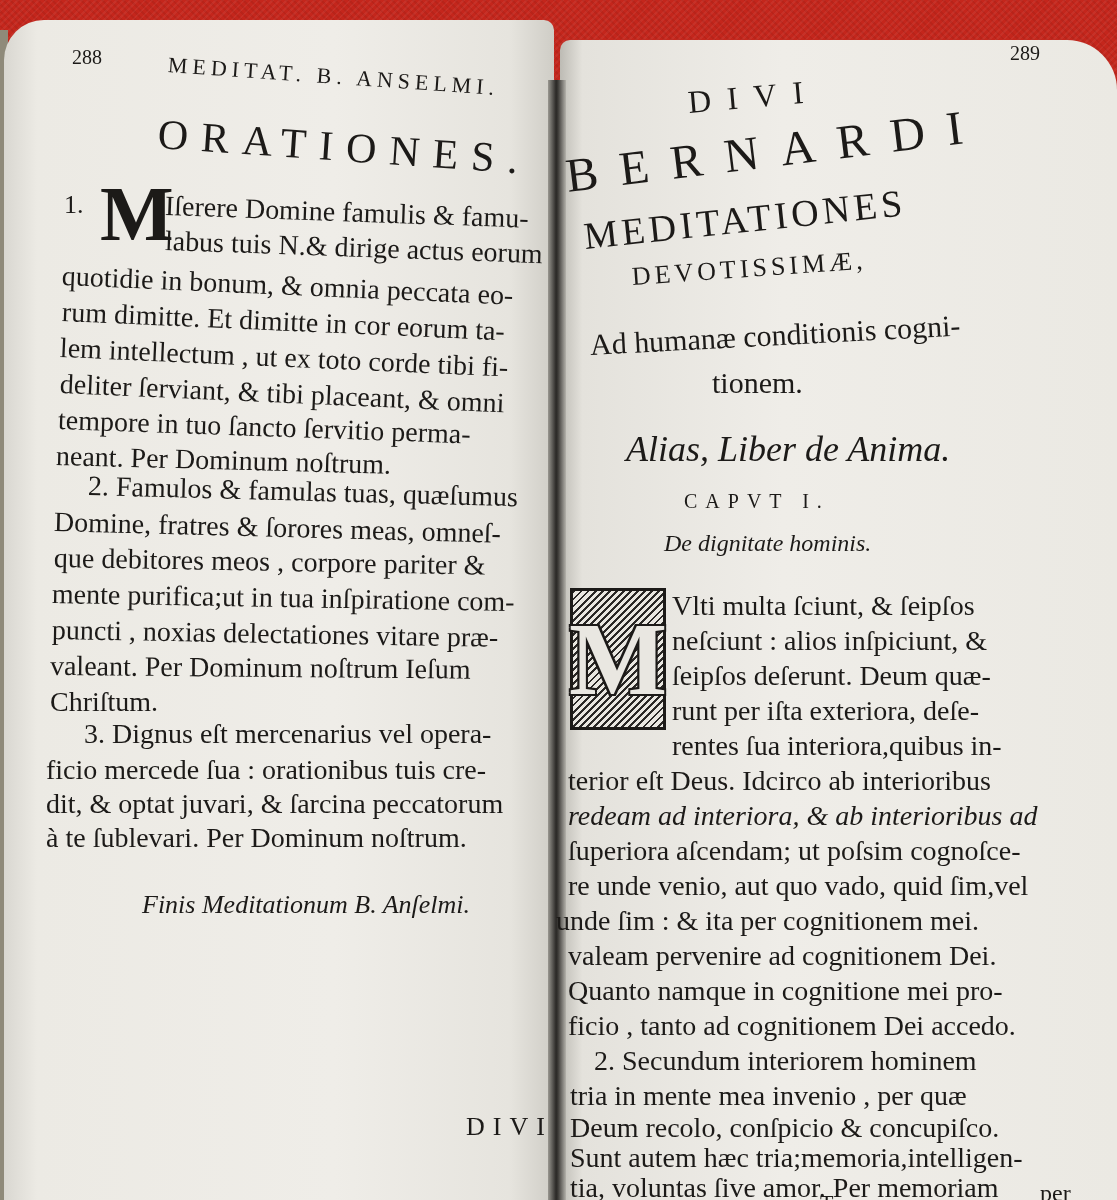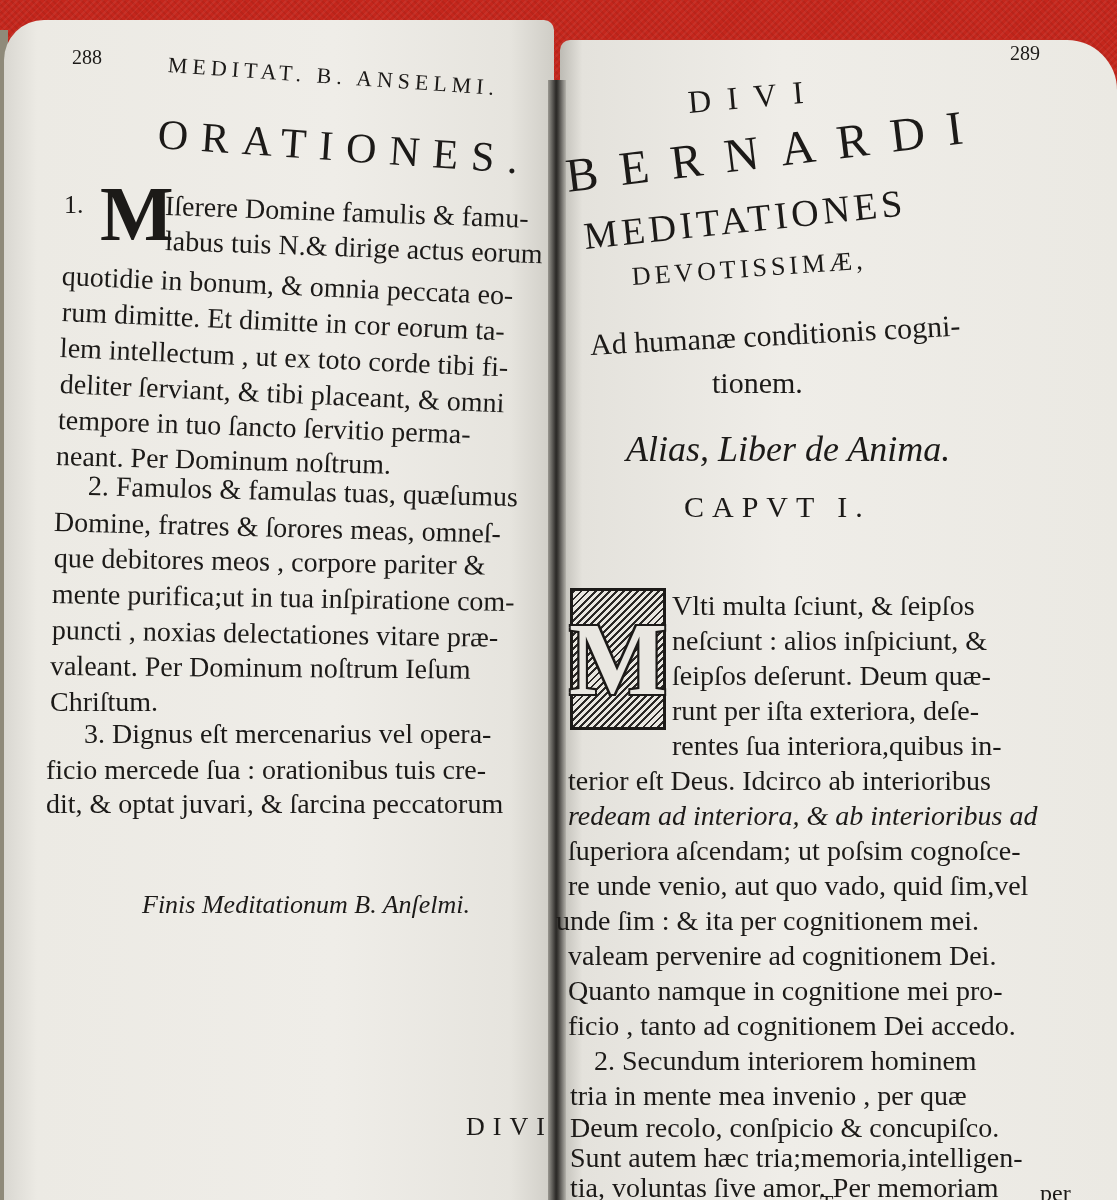--- a/index.html
+++ b/index.html
@@ -65,37 +65,39 @@
   <div class="line" style="left:54px;top:506px;transform:rotate(1.5deg);transform-origin:left;">Domine, fratres &amp; ſorores meas, omneſ-</div>
   <div class="line" style="left:54px;top:542px;transform:rotate(1deg);transform-origin:left;">que debitores meos , corpore pariter &amp;</div>
   <div class="line" style="left:52px;top:578px;transform:rotate(1deg);transform-origin:left;">mente purifica;ut in tua inſpiratione com-</div>
   <div class="line" style="left:52px;top:614px;transform:rotate(1deg);transform-origin:left;">puncti , noxias delectationes vitare præ-</div>
   <div class="line" style="left:50px;top:650px;transform:rotate(.5deg);transform-origin:left;">valeant. Per Dominum noſtrum Ieſum</div>
   <div class="line" style="left:50px;top:686px;">Chriſtum.</div>
 
   <div class="line" style="left:84px;top:718px;">3. Dignus eſt mercenarius vel opera-</div>
   <div class="line" style="left:46px;top:754px;">ficio mercede ſua : orationibus tuis cre-</div>
   <div class="line" style="left:46px;top:788px;">dit, &amp; optat juvari, &amp; ſarcina peccatorum</div>
+  <div class="line" style="left:46px;top:822px;">à te ſublevari. Per Dominum noſtrum.</div>
 
   <div class="line ital" style="left:142px;top:890px;font-size:26px;">Finis Meditationum B. Anſelmi.</div>
   <div class="line caps-sm" style="left:466px;top:1112px;font-size:26px;">DIVI</div>
 
   <div class="page page-right"></div>
   <div class="gutter"></div>
 
   <div class="pgnum" style="left:1010px;top:42px;">289</div>
   <div class="title-big" style="left:688px;top:84px;font-size:32px;letter-spacing:16px;transform:rotate(-5deg);transform-origin:left;">DIVI</div>
   <div class="title-big" style="left:566px;top:148px;font-size:48px;letter-spacing:22px;transform:rotate(-7deg);transform-origin:left;">BERNARDI</div>
   <div class="title-big" style="left:584px;top:214px;font-size:38px;letter-spacing:4px;transform:rotate(-6deg);transform-origin:left;">MEDITATIONES</div>
   <div class="title-big" style="left:632px;top:262px;font-size:26px;letter-spacing:4px;transform:rotate(-4deg);transform-origin:left;">DEVOTISSIMÆ,</div>
 
   <div class="line" style="left:590px;top:328px;font-size:30px;transform:rotate(-3deg);transform-origin:left;">Ad humanæ conditionis cogni-</div>
   <div class="line" style="left:712px;top:366px;font-size:30px;">tionem.</div>
   <div class="line ital" style="left:626px;top:428px;font-size:36px;">Alias, Liber de Anima.</div>
-  <div class="line caps-sm" style="left:684px;top:490px;font-size:30px;">CAPVT I.</div>
+  <div class="line caps-sm" style="left:684px;top:490px;font-size:20px;">CAPVT I.</div>
+  <div class="line ital" style="left:664px;top:530px;font-size:24px;">De dignitate hominis.</div>
 
   <div class="dropcap-box">
     <span>M</span>
   </div>
 
   <div class="line" style="left:672px;top:590px;">Vlti multa ſciunt, &amp; ſeipſos</div>
   <div class="line" style="left:672px;top:625px;">neſciunt : alios inſpiciunt, &amp;</div>
   <div class="line" style="left:672px;top:660px;text-align:right;">ſeipſos deſerunt. Deum quæ-</div>
   <div class="line" style="left:672px;top:695px;">runt per iſta exteriora, deſe-</div>
   <div class="line" style="left:672px;top:730px;">rentes ſua interiora,quibus in-</div>

